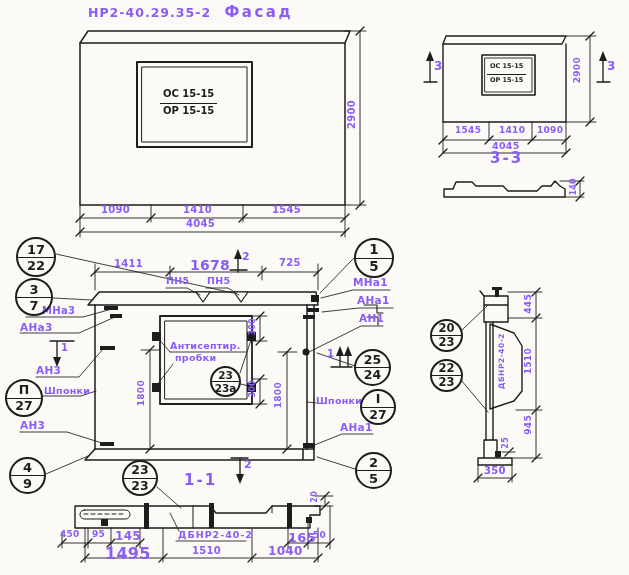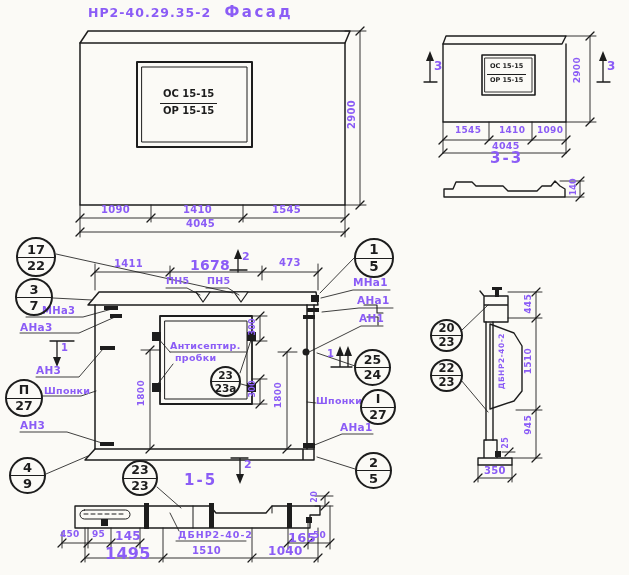--- a/index.html
+++ b/index.html
@@ -119,21 +119,21 @@
     <path stroke-width="1.2" d="M505,456 L513,448"></path>
     <path d="M478,465 V482 M512,465 V482 M478,478 H512"></path>
     <path stroke-width="1.2" d="M474,482 L482,474 M508,482 L516,474"></path>
   </g>
 </svg>
 
 <div class="t" style="left:88px;top:5px;font-size:12.5px;letter-spacing:1px">
   <span>НР2-40.29.35-2</span>
   <span style="font-size:15px;letter-spacing:2.5px;margin-left:8px">Фасад</span>
 </div>
-<div class="t" style="left:184px;top:473px;font-size:15px;letter-spacing:2px">1-5</div>
+<div class="t" style="left:184px;top:473px;font-size:15px;letter-spacing:2px">1-1</div>
 <div class="t" style="left:490px;top:151px;font-size:15px;letter-spacing:2px">3-3</div>
 
 <div class="frac" style="left:160px;top:88px;font-size:10px">
   <span class="a">ОС 15-15</span>
   <span class="b">ОР 15-15</span>
 </div>
 <div class="frac" style="left:487px;top:62px;font-size:6.5px">
   <span class="a">ОС 15-15</span>
   <span class="b">ОР 15-15</span>
 </div>
@@ -148,21 +148,21 @@
 <div class="t" style="left:499px;top:126px;font-size:9px">1410</div>
 <div class="t" style="left:537px;top:126px;font-size:9px">1090</div>
 <div class="t" style="left:492px;top:141px;font-size:9.5px">4045</div>
 <div class="t vt" style="left:573px;top:57px;font-size:9px">2900</div>
 <div class="t" style="left:434px;top:60px;font-size:12px">3</div>
 <div class="t" style="left:607px;top:60px;font-size:12px">3</div>
 <div class="t vt" style="left:570px;top:178px;font-size:8px">140</div>
 
 <div class="t" style="left:114px;top:259px;font-size:10px">1411</div>
 <div class="t" style="left:190px;top:258px;font-size:14px">1678</div>
-<div class="t" style="left:279px;top:258px;font-size:10px">473</div>
+<div class="t" style="left:279px;top:258px;font-size:10px">725</div>
 <div class="t" style="left:242px;top:251px;font-size:11px">2</div>
 <div class="t" style="left:244px;top:459px;font-size:11px">2</div>
 <div class="t" style="left:61px;top:343px;font-size:10px">1</div>
 <div class="t" style="left:327px;top:349px;font-size:10px">1</div>
 <div class="t" style="left:166px;top:276px;font-size:9.5px">ПН5</div>
 <div class="t" style="left:207px;top:276px;font-size:9.5px">ПН5</div>
 <div class="t vt" style="left:249px;top:318px;font-size:8px">300</div>
 <div class="t vt" style="left:249px;top:380px;font-size:8px">300</div>
 <div class="t vt" style="left:137px;top:380px;font-size:9px">1800</div>
 <div class="t vt" style="left:274px;top:382px;font-size:9px">1800</div>

